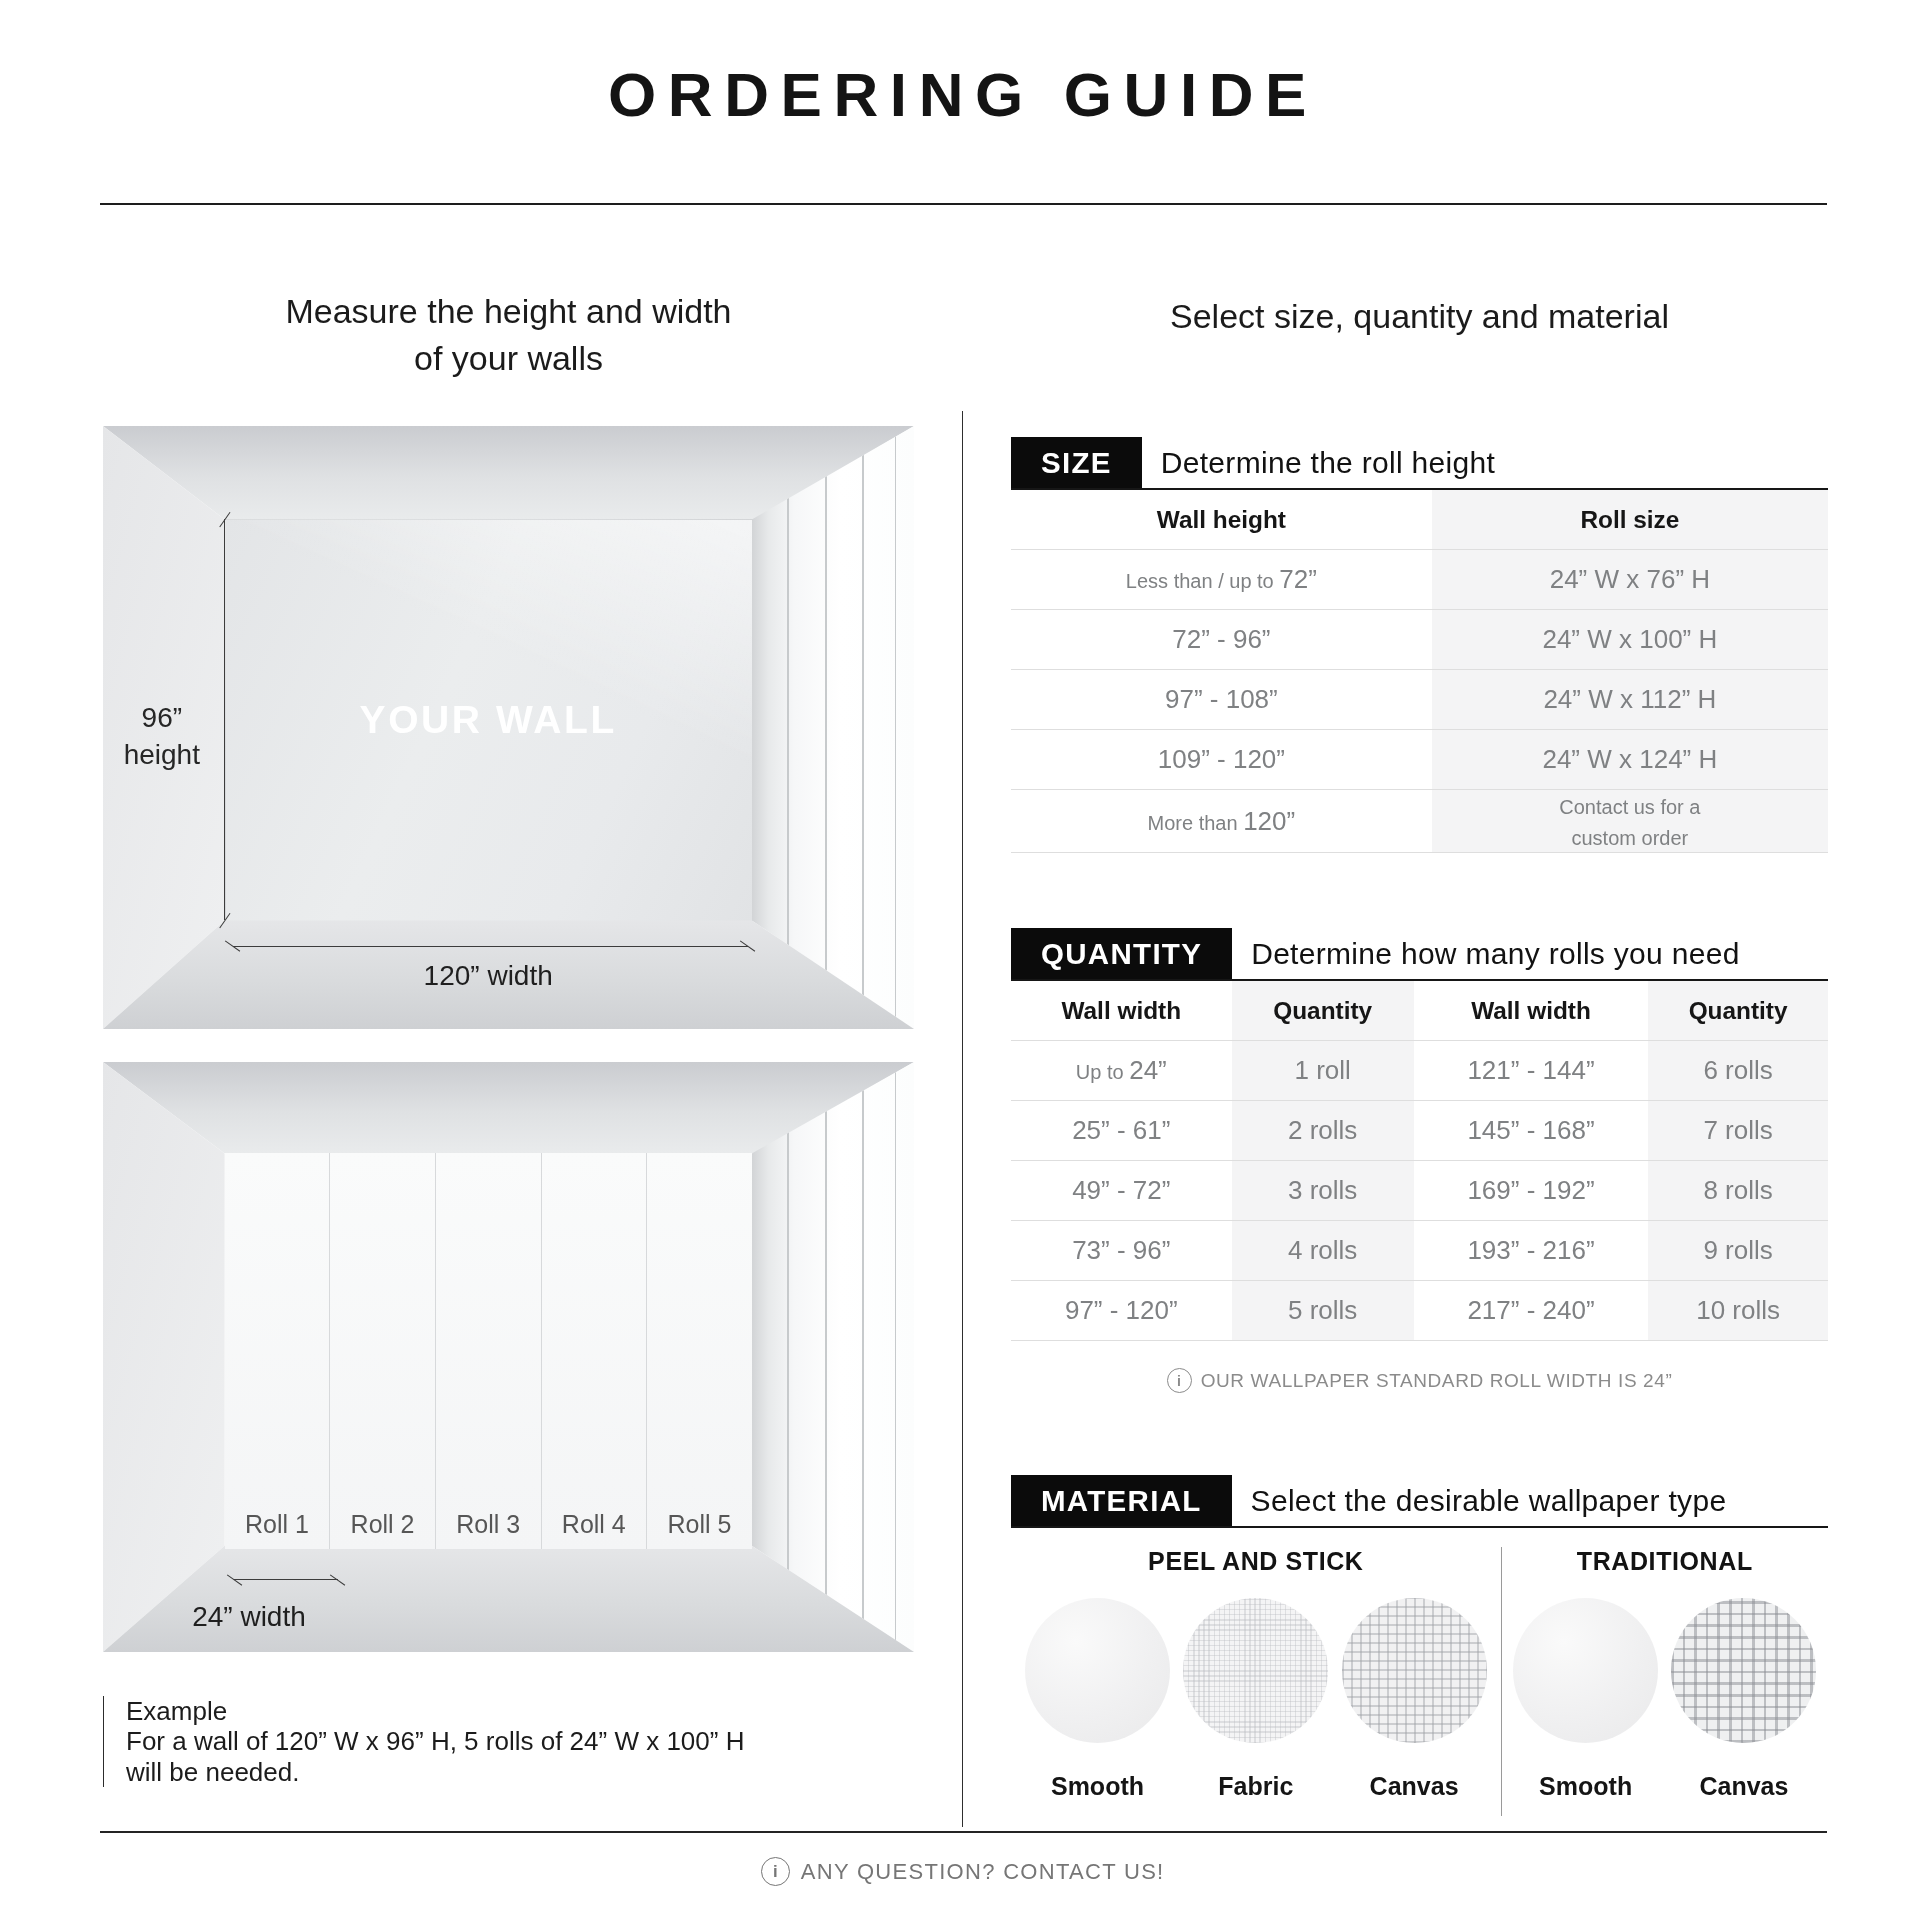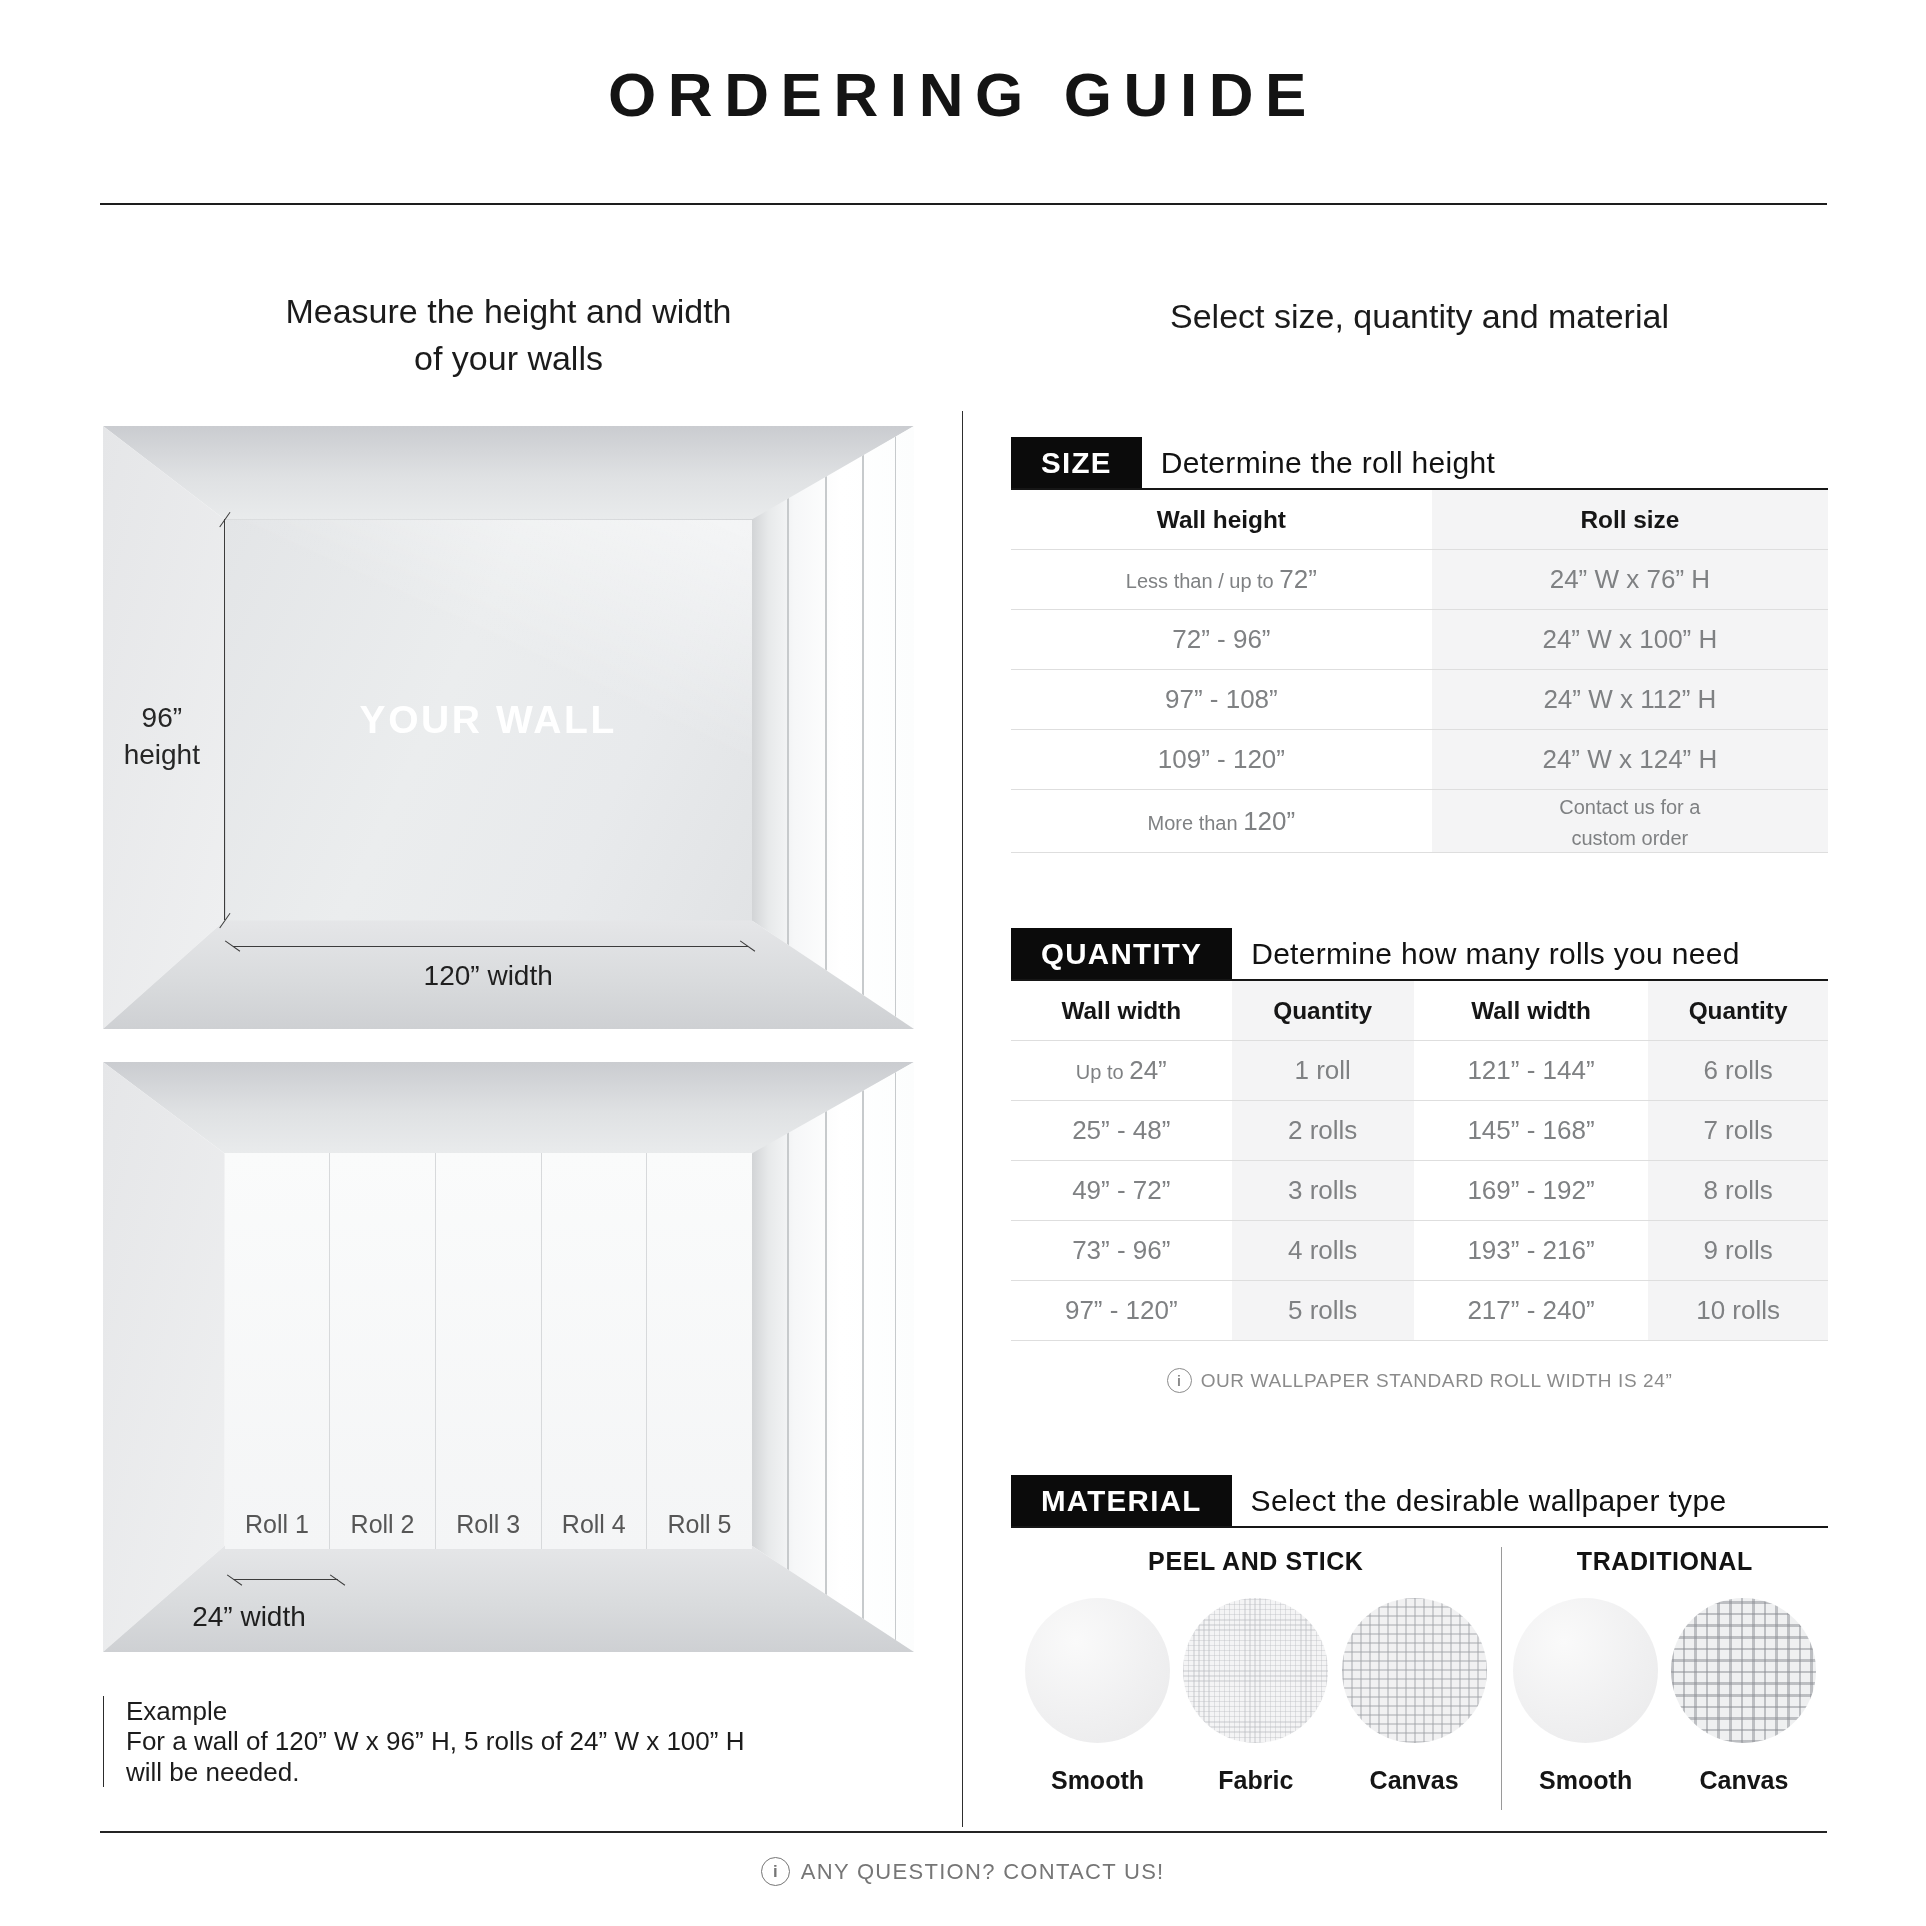--- a/index.html
+++ b/index.html
@@ -97,21 +97,21 @@
             font-size:14px; font-weight:bold; font-style:normal; }
 
   .mat-row { display:flex; margin-top:19px; }
   .mat-g { padding-bottom:15.4px; }
   .mat-g1 { width:60%; }
   .mat-g2 { width:40%; border-left:1.3px solid #9a9a9a; }
   .g-head { text-align:center; font-size:25px; font-weight:bold; color:#131313; letter-spacing:0.6px; }
   .swatch-row { display:flex; justify-content:center; gap:10.3px; margin-top:22px; }
   .swatch { width:148px; }
   .circle { width:145px; height:145px; border-radius:50%; margin:0 auto; }
-  .sw-label { margin-top:23px; text-align:center; font-size:25px; font-weight:bold; color:#151515; }
+  .sw-label { margin-top:29px; text-align:center; font-size:25px; font-weight:bold; color:#151515; }
 
   .tx-smooth { background:radial-gradient(circle at 35% 30%, #fafafa 0%, #f0f0f1 55%, #e9e9ea 100%); }
   .tx-fabric { background-color:#f4f4f5;
     background-image:repeating-linear-gradient(0deg, rgba(185,187,192,0.38) 0 1.3px, transparent 1.3px 5.1px),
                      repeating-linear-gradient(90deg, rgba(185,187,192,0.38) 0 1.3px, transparent 1.3px 5.1px); }
   .tx-canvas { background-color:#f1f1f2;
     background-image:repeating-linear-gradient(0deg, rgba(158,161,166,0.45) 0 1.9px, transparent 1.9px 9px),
                      repeating-linear-gradient(90deg, rgba(158,161,166,0.45) 0 1.9px, transparent 1.9px 9px); }
   .tx-canvas-coarse { background-color:#eff0f1;
     background-image:repeating-linear-gradient(0deg, rgba(138,141,147,0.5) 0 2.6px, transparent 2.6px 11.6px),
@@ -279,21 +279,21 @@
           </div>
           <div class="cell">
             <span><span>121” - 144”</span></span>
           </div>
           <div class="cell shade">
             <span><span>6 rolls</span></span>
           </div>
         </div>
         <div class="qty-grid rows">
           <div class="cell">
-            <span><span>25” - 48”</span></span>
+            <span><span>25” - 61”</span></span>
           </div>
           <div class="cell shade">
             <span><span>2 rolls</span></span>
           </div>
           <div class="cell">
             <span><span>145” - 168”</span></span>
           </div>
           <div class="cell shade">
             <span><span>7 rolls</span></span>
           </div>

